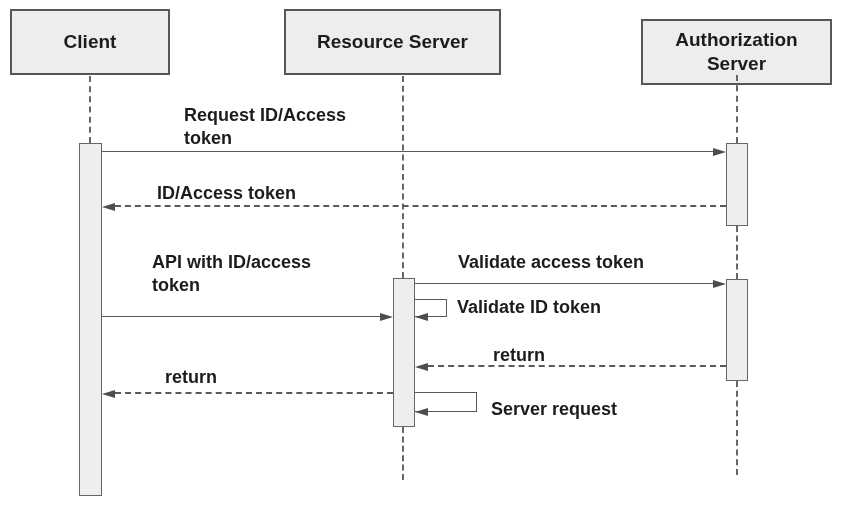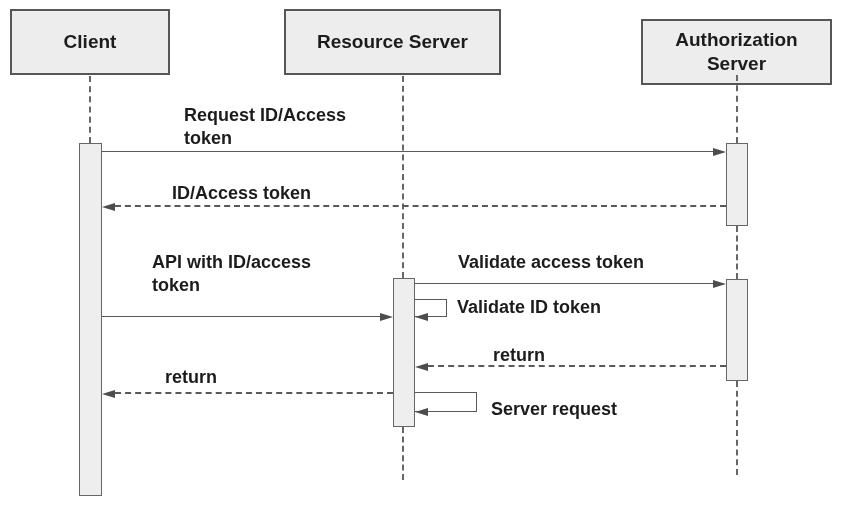--- a/index.html
+++ b/index.html
@@ -100,21 +100,21 @@
 
   
   .msg-label {
     position: absolute;
     font-size: 18px;
     line-height: 23px;
     color: #1c1c1c;
     white-space: pre-line;
   }
   .lbl-0 { left: 184px; top: 104px; }
-  .lbl-1 { left: 172px; top: 182px; text-align: right; }
+  .lbl-1 { left: 157px; top: 182px; text-align: right; }
   .lbl-2 { left: 152px; top: 251px; }
   .lbl-3 { left: 458px; top: 251px; }
   .lbl-4 { left: 457px; top: 296px; }
   .lbl-5 { left: 493px; top: 344px; }
   .lbl-6 { left: 165px; top: 366px; }
   .lbl-7 { left: 491px; top: 398px; }
 </style>
 </head>
 <body>
 

